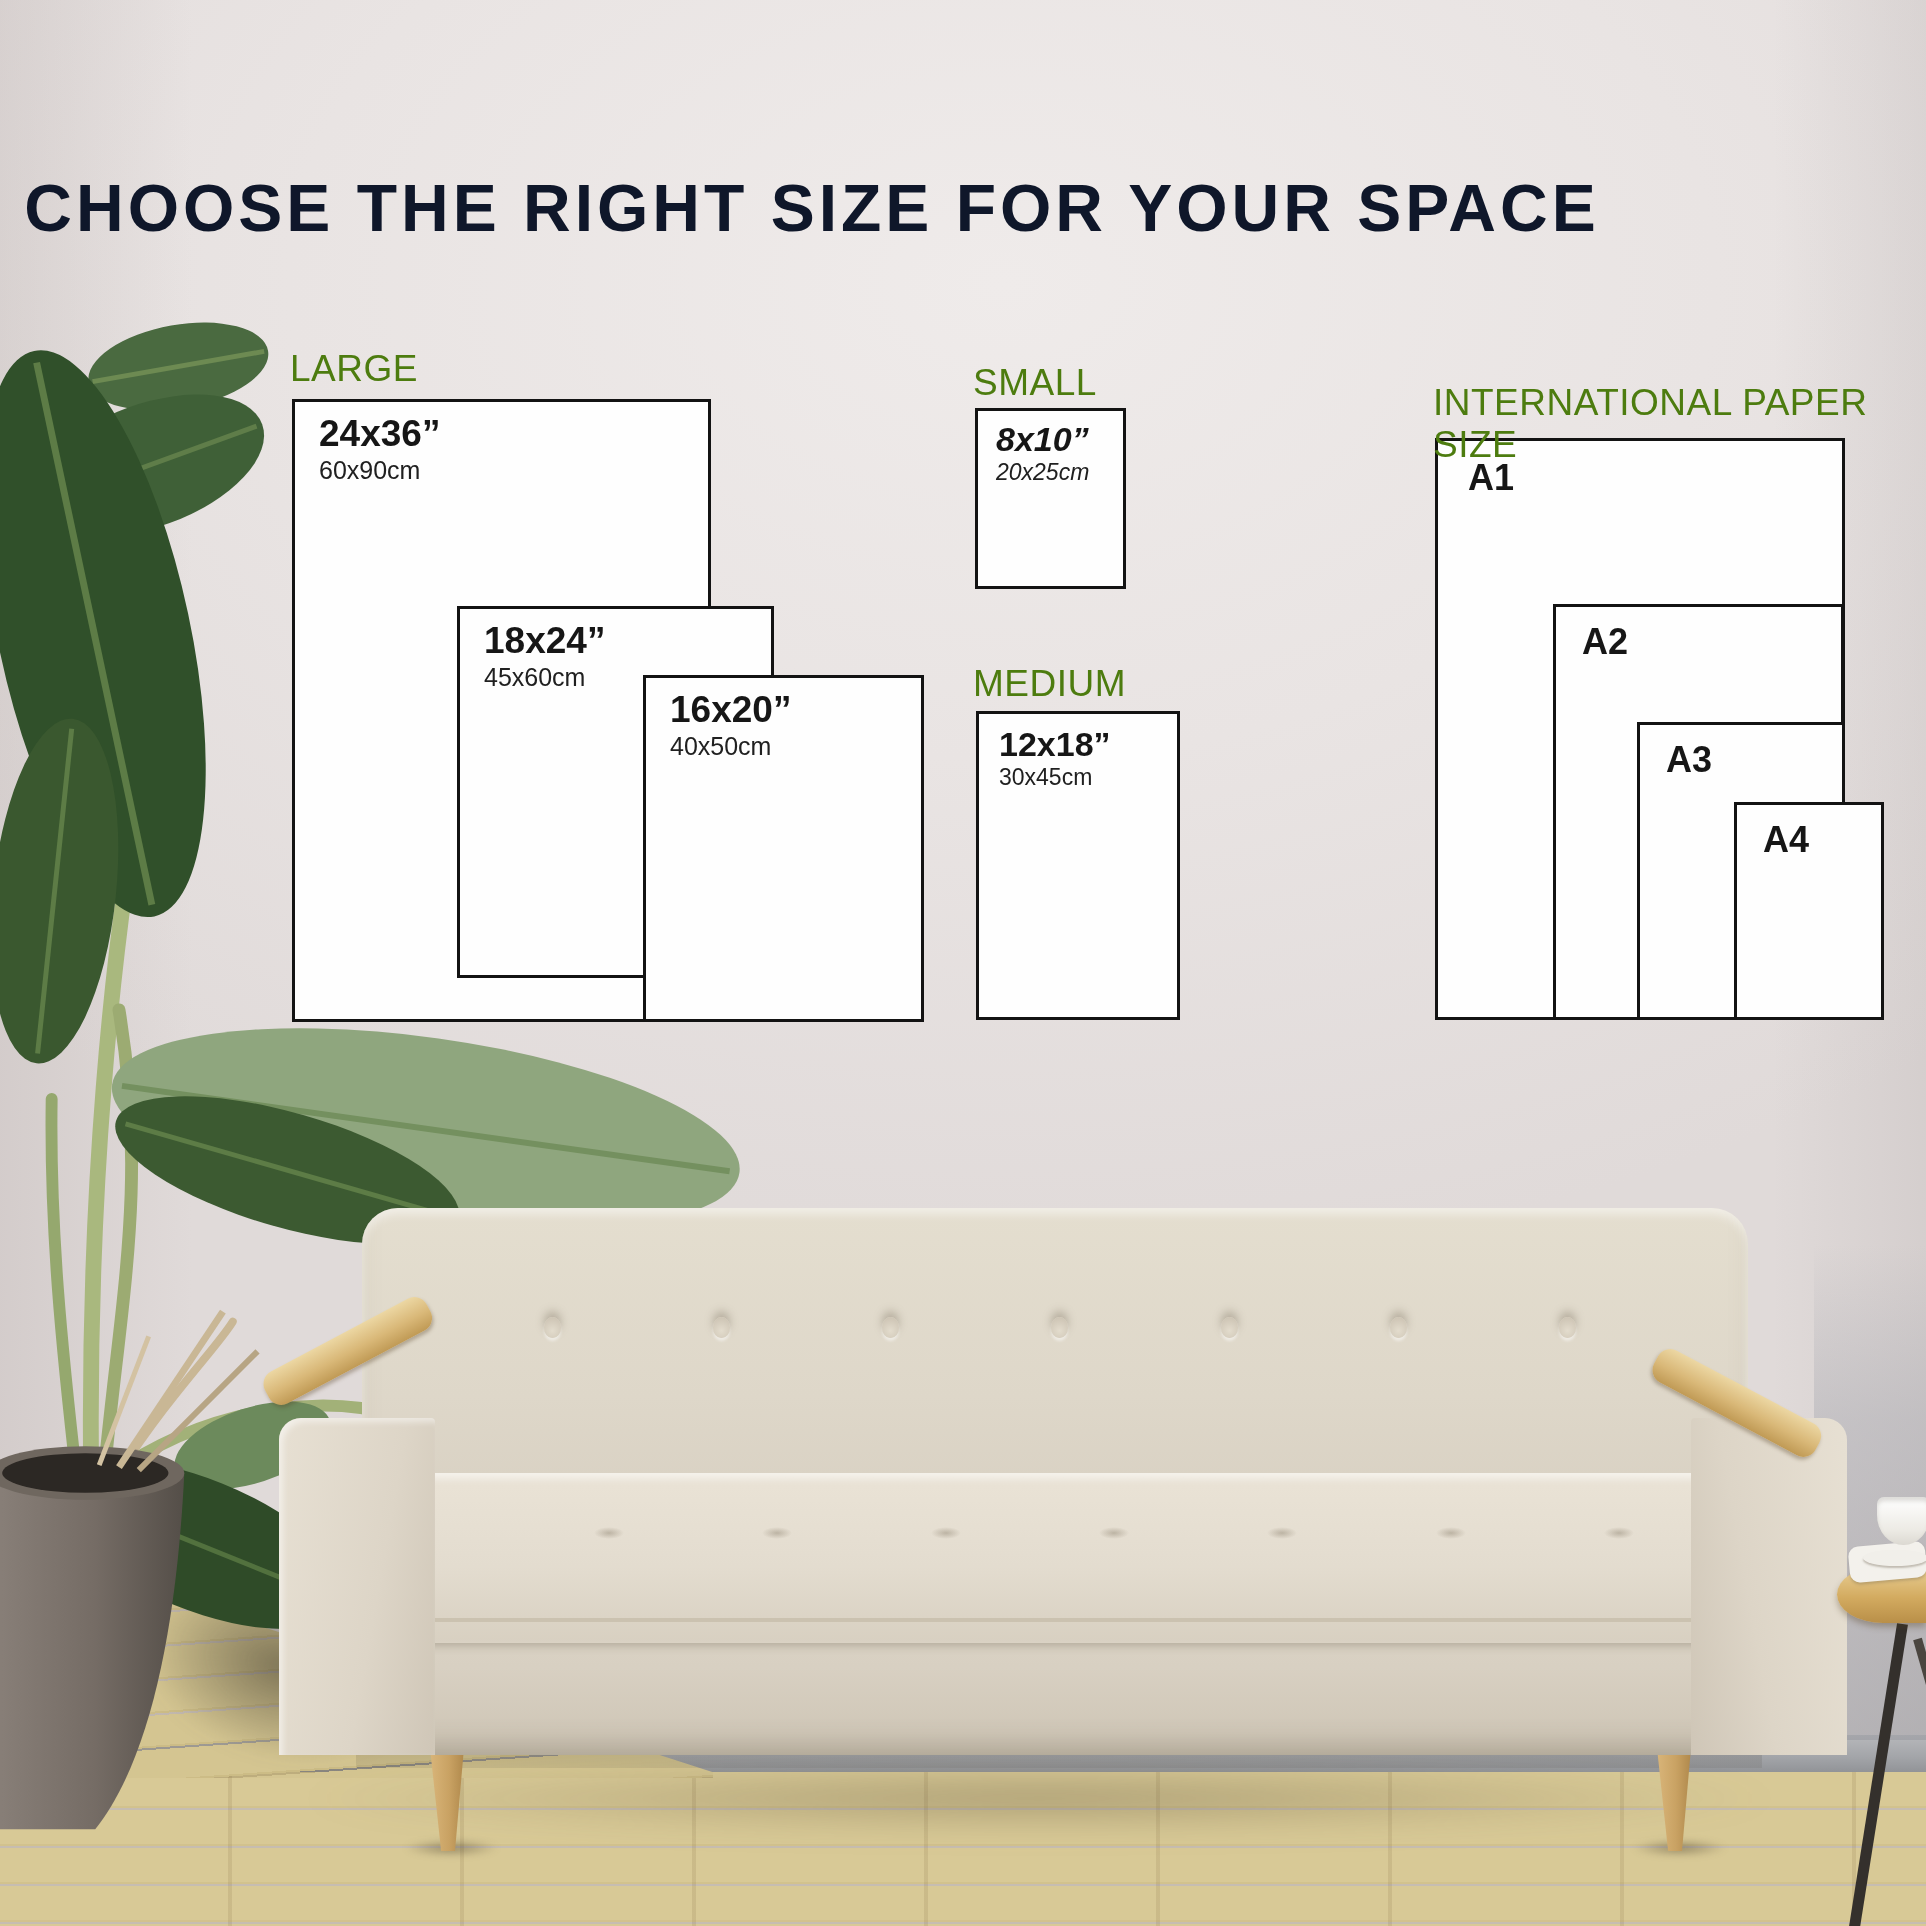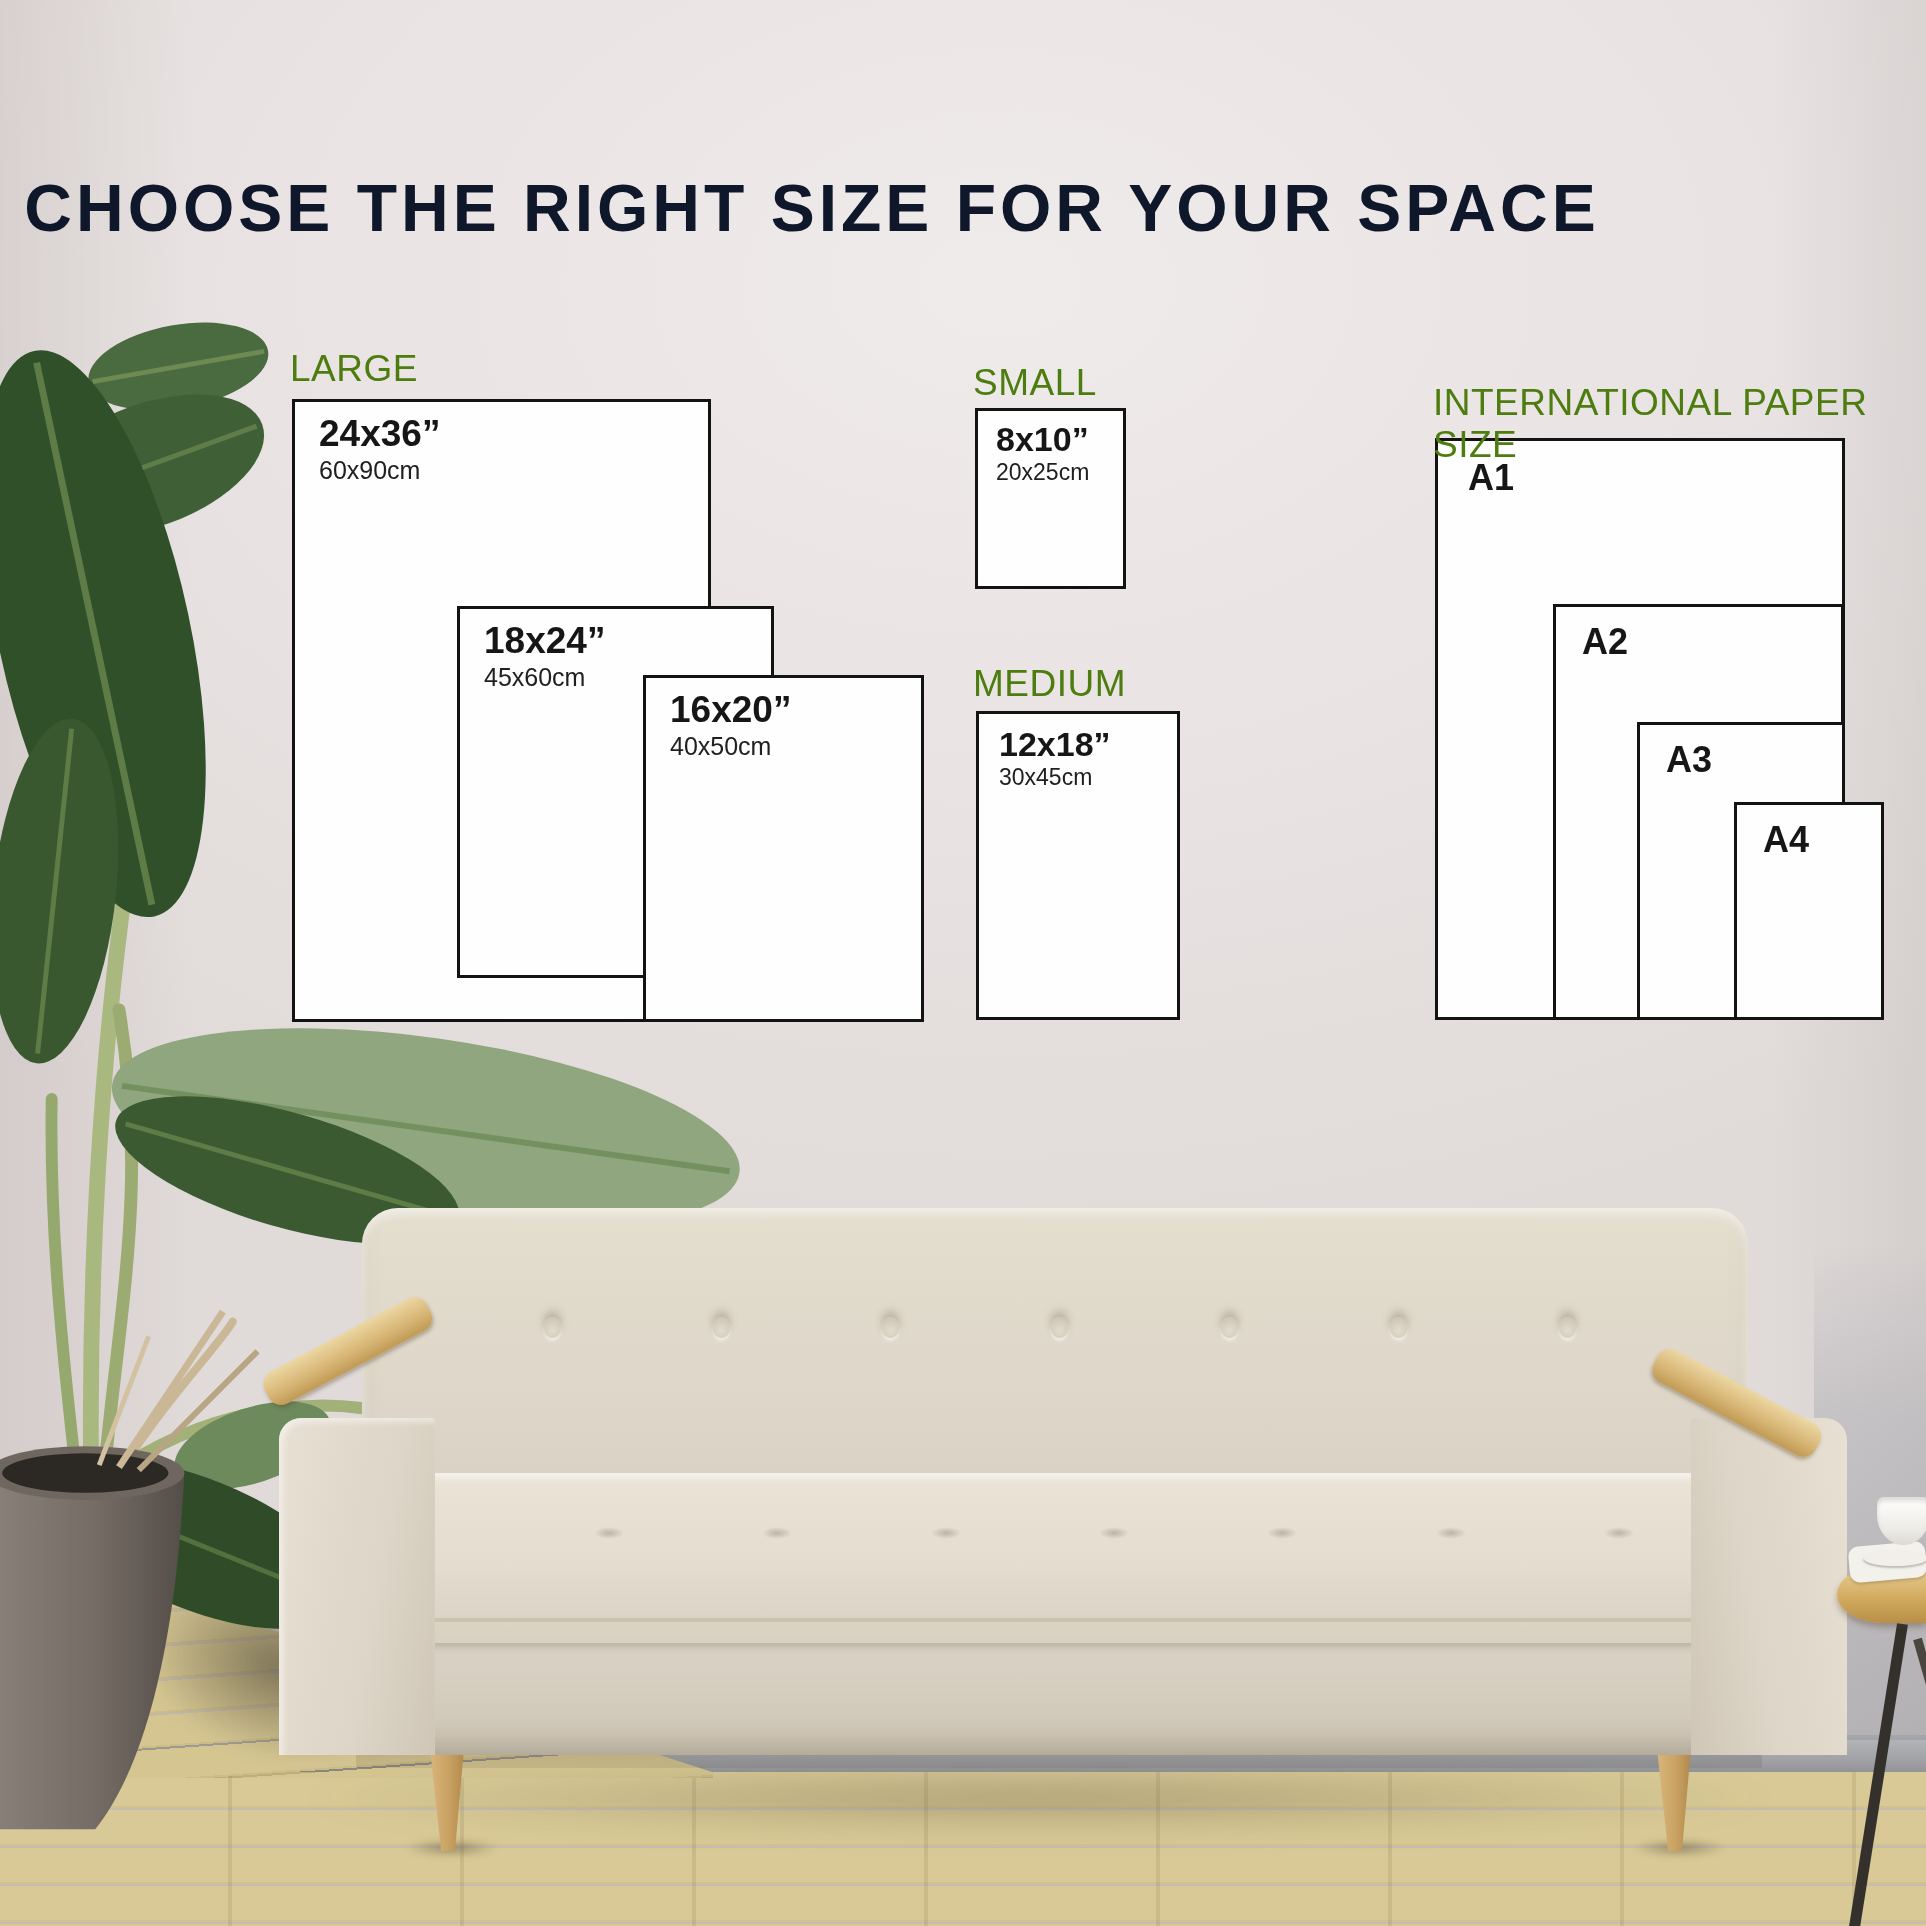--- a/index.html
+++ b/index.html
@@ -25,21 +25,21 @@
   .pbox{position:absolute;z-index:50;background:#fefefe;border:3px solid #131313;box-sizing:border-box;}
   .pbox .pad{position:absolute;top:12px;left:24px;}
   .pbox .in{font-size:37px;font-weight:700;color:#161616;line-height:1.1;}
   .pbox .cm{font-size:25px;font-weight:400;color:#202020;margin-top:1px;}
   .pbox .aname{font-size:36px;font-weight:700;color:#161616;}
   #lbl-large{left:290px;top:348px;}
   #box-24x36{left:292px;top:399px;width:419px;height:623px;z-index:50;}
   #box-18x24{left:457px;top:606px;width:317px;height:372px;z-index:51;}
   #box-16x20{left:643px;top:675px;width:281px;height:347px;z-index:52;}
   #lbl-small{left:973px;top:362px;}
-  #box-8x10{left:975px;top:408px;width:151px;height:181px;}
+  #box-8x10{left:975px;top:408px;width:151px;height:181px;font-style:italic;}
   #lbl-medium{left:973px;top:663px;}
   #box-12x18{left:976px;top:711px;width:204px;height:309px;z-index:50;}
   #box-12x16{left:1150px;top:745px;width:205px;height:274px;z-index:51;}
   #lbl-intl{left:1433px;top:382px;}
   #box-a1{left:1435px;top:438px;width:410px;height:582px;z-index:50;}
   #box-a2{left:1553px;top:604px;width:291px;height:416px;z-index:51;}
   #box-a3{left:1637px;top:722px;width:208px;height:298px;z-index:52;}
   #box-a4{left:1694px;top:802px;width:150px;height:218px;z-index:53;margin-left:40px;}
   #box-a2 .pad,#box-a3 .pad,#box-a4 .pad{top:14px;left:26px;}
   

